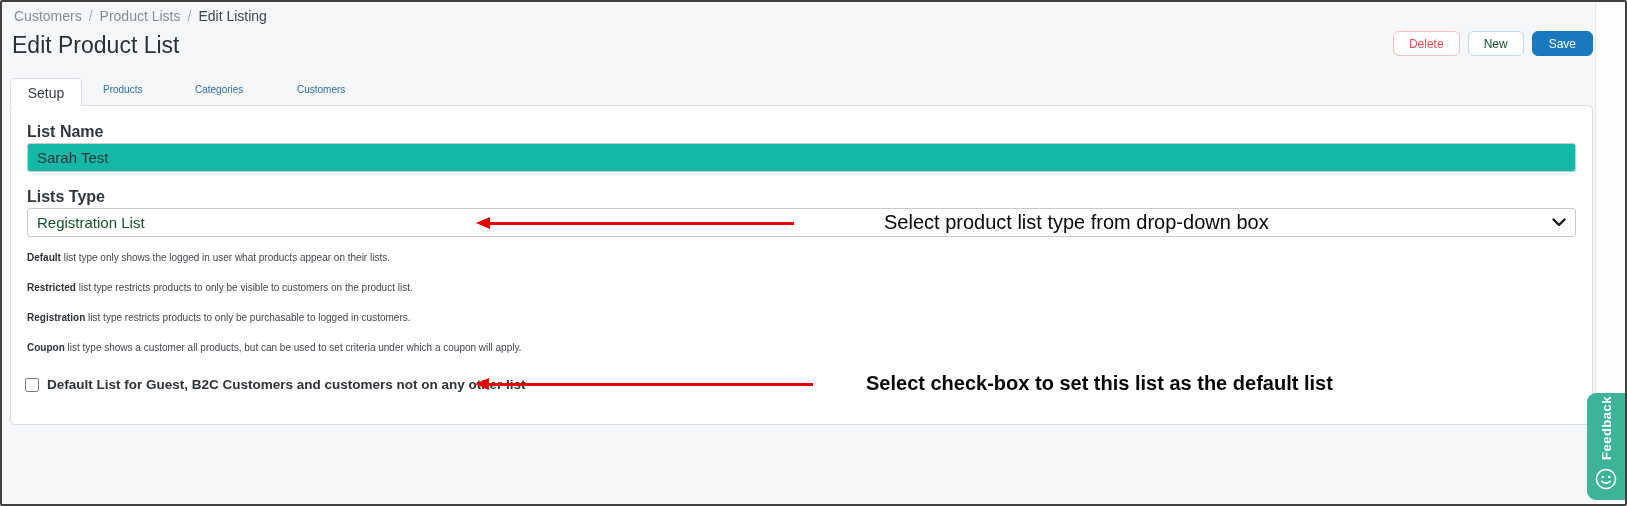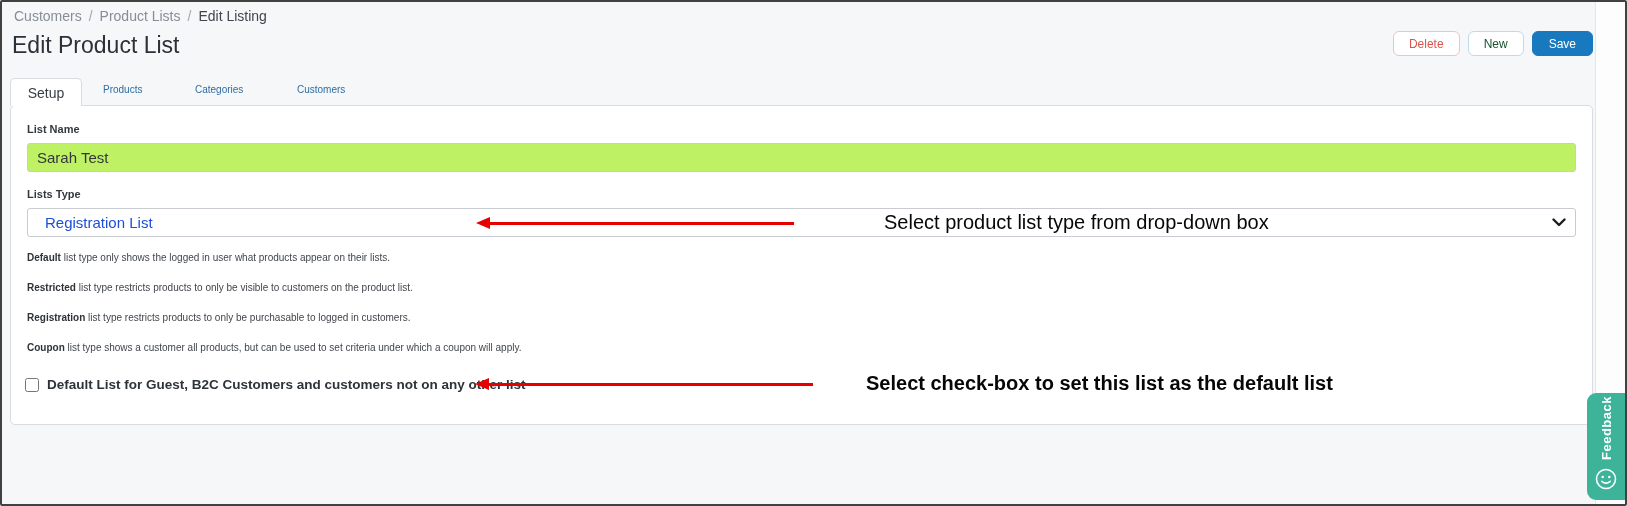--- a/index.html
+++ b/index.html
@@ -49,34 +49,34 @@
   .tab-products{ left:101px; }
   .tab-categories{ left:193px; }
   .tab-customers{ left:295px; }
   
   .card{
     position:absolute; left:8px; top:103px; width:1583px; height:320px;
     background:#ffffff; border:1px solid #d9dce1; border-radius:5px; z-index:2;
   }
   .field-label{
     position:absolute; left:16px;
-    font-size:11px; font-weight:700; color:#33383f;
+    font-size:16px; font-weight:700; color:#33383f;
   }
   .lbl-name{ top:17px; }
   .lbl-type{ top:82px; }
   .text-input{
     position:absolute; left:16px; top:37px; width:1549px; height:29px;
-    border:1px solid #c8cbd0; border-radius:3px; background:#bef264;
+    border:1px solid #c8cbd0; border-radius:3px; background:#14b8a6;
     font-family:inherit; font-size:15px; color:#33373c; padding:0 9px;
   }
   .select-wrap{ position:absolute; left:16px; top:102px; width:1549px; height:29px; }
   .select-input{
     width:100%; height:100%;
     border:1px solid #c8cbd0; border-radius:3px; background:#fff;
-    font-family:inherit; font-size:15px; color:#1d4ed8; padding:0 17px;
+    font-family:inherit; font-size:15px; color:#14532d; padding:0 9px;
     appearance:none; -webkit-appearance:none;
   }
   .select-chevron{ position:absolute; right:10px; top:10px; pointer-events:none; }
   .help-line{
     position:absolute; left:16px; font-size:10px; color:#41464d;
   }
   .help-line b{ color:#2e3339; }
   .help-0{ top:146px; } .help-1{ top:176px; } .help-2{ top:206px; } .help-3{ top:236px; }
   .cb-row{ position:absolute; left:14px; top:271px; display:flex; align-items:center; gap:8px; }
   .cb-box{ width:14px; height:14px; accent-color:#fff; cursor:pointer; }

